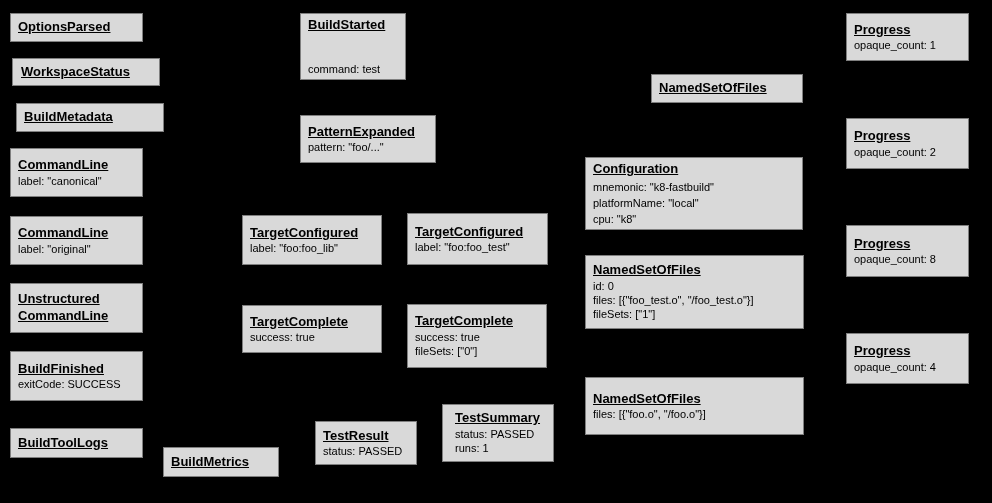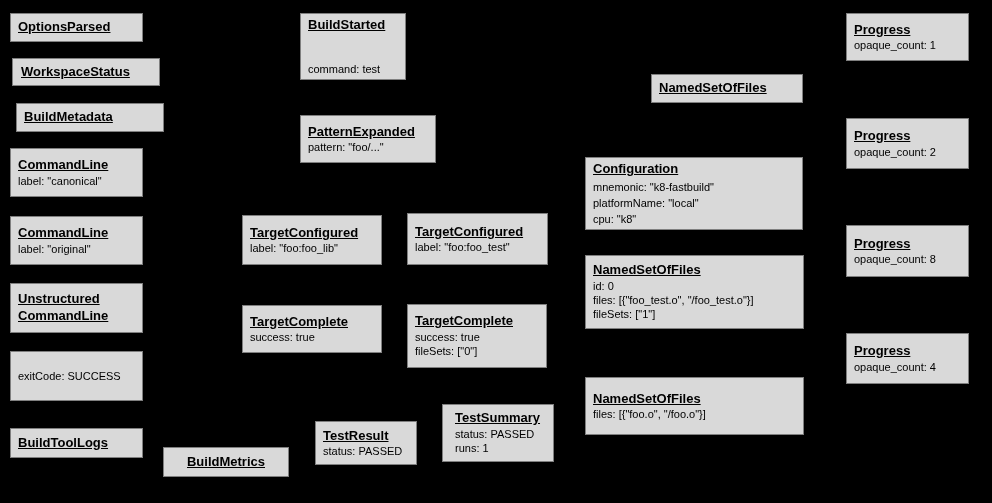--- a/index.html
+++ b/index.html
@@ -60,26 +60,27 @@
     </div>
     <div class="node" style="left: 10px; top: 216px; width: 133px; min-height: 49px;">
       <div class="node-title">CommandLine</div>
       <div class="node-line">label: "original"</div>
     </div>
     <div class="node" style="left: 10px; top: 283px; width: 133px; min-height: 50px;">
       <div class="node-title">Unstructured
 CommandLine</div>
     </div>
     <div class="node" style="left: 10px; top: 351px; width: 133px; min-height: 50px;">
+      <div class="node-title">BuildFinished</div>
       <div class="node-line">exitCode: SUCCESS</div>
     </div>
     <div class="node" style="left: 10px; top: 428px; width: 133px; min-height: 30px;">
       <div class="node-title">BuildToolLogs</div>
     </div>
-    <div class="node" style="left: 163px; top: 447px; width: 126px; min-height: 30px; text-align: center;">
+    <div class="node" style="left: 163px; top: 447px; width: 116px; min-height: 30px;">
       <div class="node-title">BuildMetrics</div>
     </div>
     <div class="node" style="left: 300px; top: 13px; width: 106px; min-height: 48px; gap: 28px;">
       <div class="node-title">BuildStarted</div>
       <div class="node-line">command: test</div>
     </div>
     <div class="node" style="left: 300px; top: 115px; width: 136px; min-height: 48px;">
       <div class="node-title">PatternExpanded</div>
       <div class="node-line">pattern: "foo/..."</div>
     </div>

